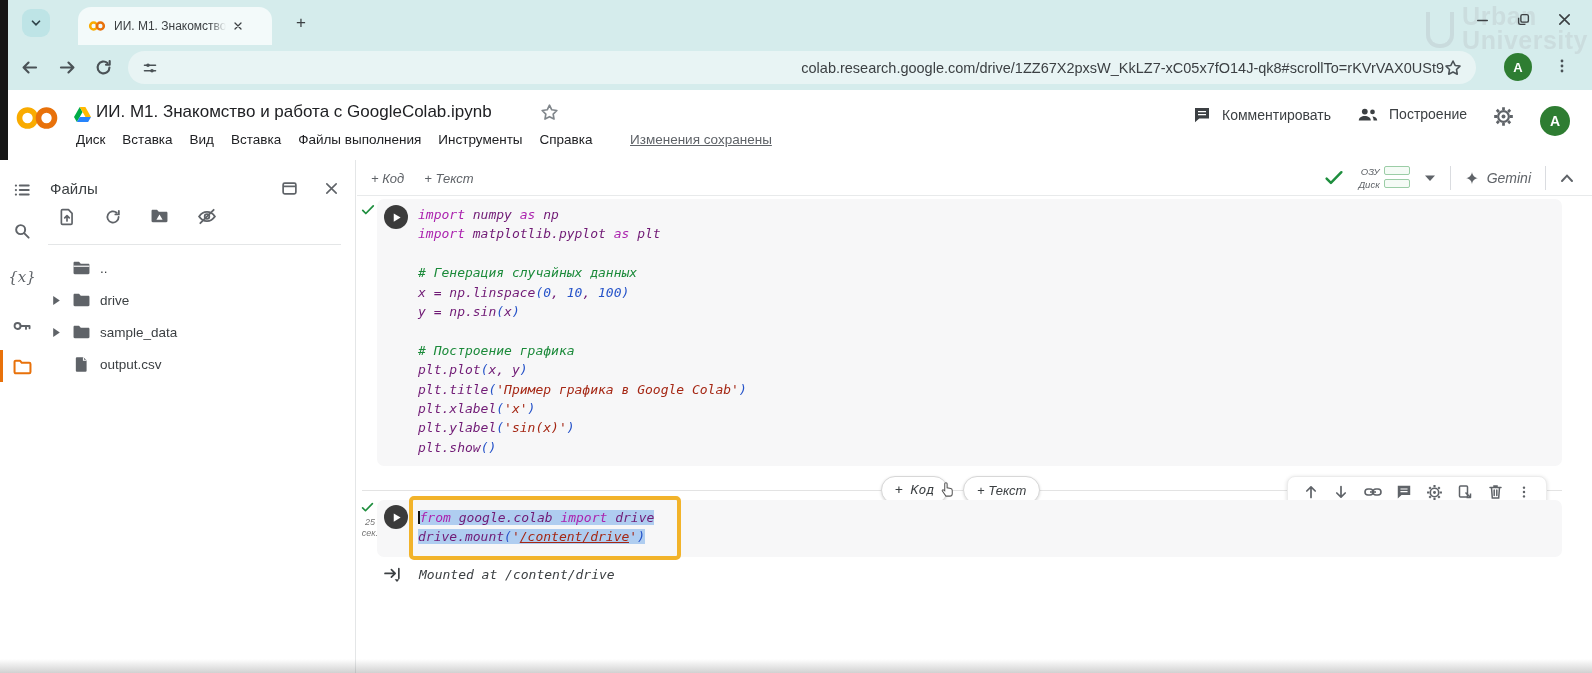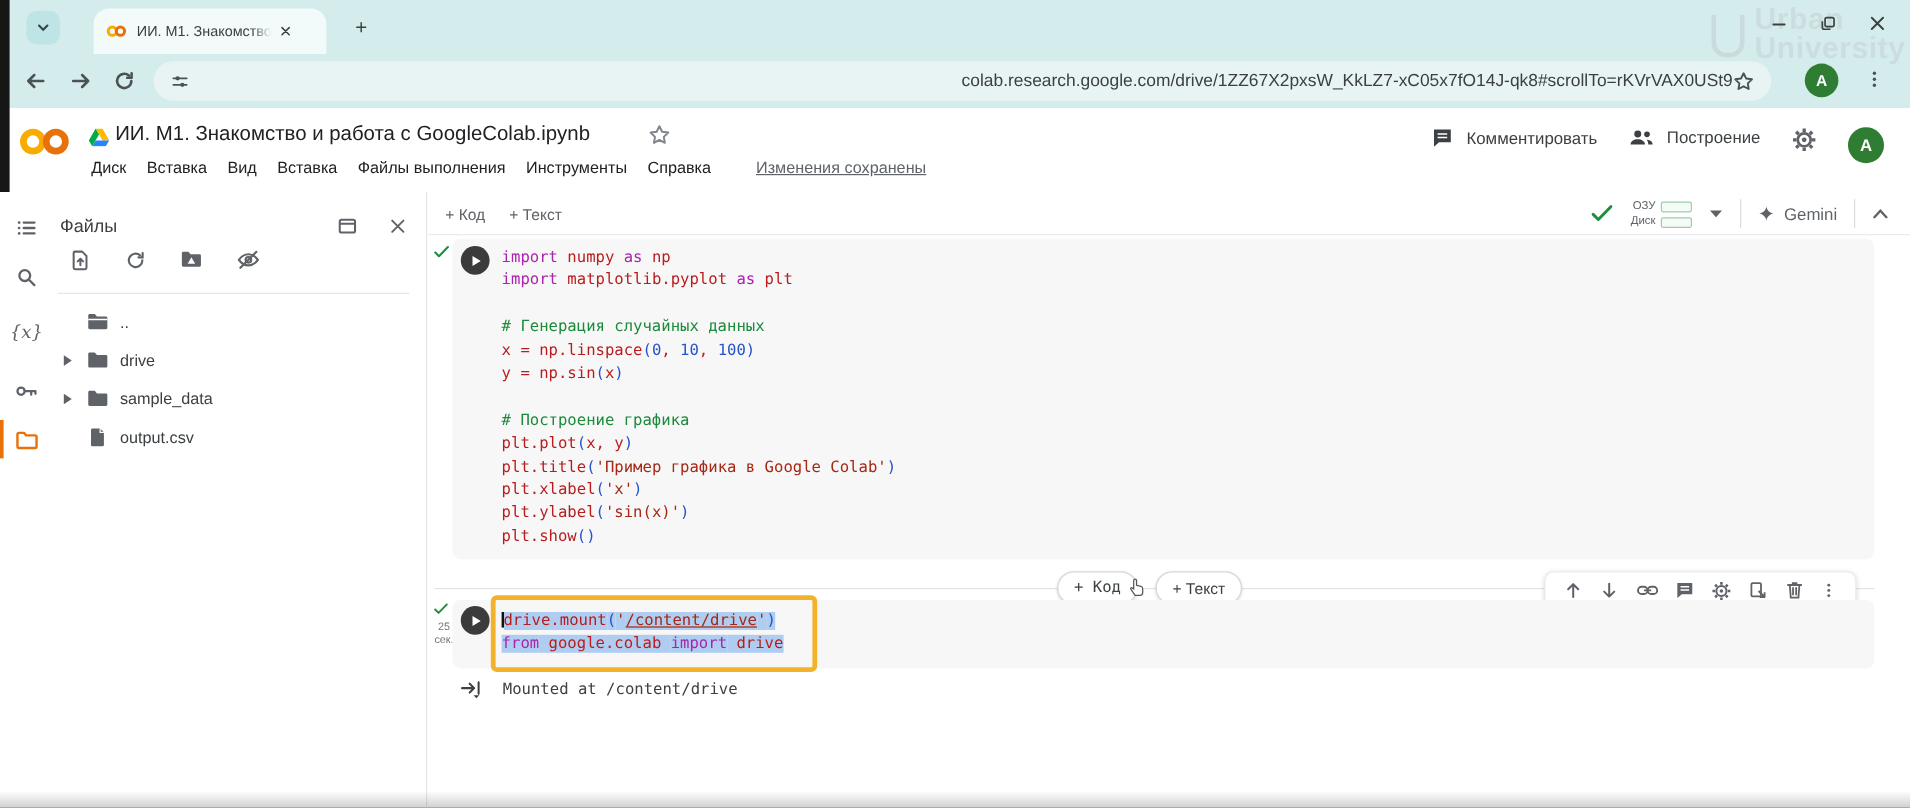--- a/index.html
+++ b/index.html
@@ -62,46 +62,46 @@
   .panel-header .spacer{ flex:1; }
   .panel-tools{ position:absolute; left:14px; top:48px; display:flex; gap:28px; color:#5F6368; }
   .panel-divider{ position:absolute; left:4px; right:14px; top:84px; border-top:1px solid #E4E6E7; }
   .tree{ position:absolute; left:0; top:92px; right:8px; }
   .tree-row{ position:relative; height:32px; display:flex; align-items:center; }
   .tree-chevron{ position:absolute; left:8px; width:12px; display:flex; color:#5F6368; }
   .tree-icon{ position:absolute; left:28px; display:flex; }
   .tree-label{ position:absolute; left:56px; font-size:13.5px; color:#3C4043; }
 
   
-  .main{ position:absolute; left:357px; top:0; right:0; bottom:0; }
+  .main{ position:absolute; left:357px; top:0; right:0; bottom:0;font-style:italic; }
   .nb-toolbar{ position:absolute; left:0; right:0; top:0; height:36px; border-bottom:1px solid #E8EAEB; background:#fff; }
   .nb-toolbar-left{ position:absolute; left:14px; top:0; height:36px; display:flex; gap:20px; align-items:center;
     font-size:13px; color:#5F6368; }
   .nb-toolbar-right{ position:absolute; right:18px; top:0; height:36px; display:flex; gap:14px; align-items:center; }
   .ram-block{ display:flex; flex-direction:column; gap:2px; }
-  .ram-row{ display:flex; align-items:flex-end; gap:4px; justify-content:flex-end; }
+  .ram-row{ display:flex; align-items:flex-start; gap:4px; justify-content:flex-end; }
   .ram-label{ font-size:9.5px; color:#5F6368; }
   .ram-bar{ width:26px; height:9px; border:1px solid #9BCDA6; background:#F5FBF6; border-radius:2px; }
   .tb-divider{ width:1px; height:24px; background:#DADCE0; }
   .gemini{ display:flex; gap:8px; align-items:center; font-size:14px; color:#5F6368; }
 
   .cell-box{ position:absolute; left:20px; width:1185px; background:#F7F7F8; border-radius:7px; }
   .cell1{ top:39px; height:267px; }
   .cell2{ top:340px; height:57px; }
   .play-btn{ position:absolute; left:7px; top:6px; width:24px; height:24px; border-radius:50%; background:#3B3B3B;
     display:flex; align-items:center; justify-content:center; }
   .gutter-check{ position:absolute; left:4px; display:flex; }
   .gutter-check.c1{ top:44px; }
   .gutter-check.c2{ top:342px; }
   .exec-time{ position:absolute; left:2px; width:22px; text-align:center; font-size:9px; color:#757575; }
   .exec-val{ top:357px; } .exec-unit{ top:368px; }
 
   .code{ position:absolute; left:41px; top:6px; font-family:"DejaVu Sans Mono",monospace; font-size:13px; line-height:19.4px; }
   .code-line{ white-space:pre; height:19.4px; }
-  .tok-kw{ color:#AB22AE; } .tok-pl{ color:#b91c1c;margin-top:43px; } .tok-cm{ color:#1B8A3A; }
+  .tok-kw{ color:#AB22AE; } .tok-pl{ color:#701a75;margin-top:43px; } .tok-cm{ color:#1B8A3A; }
   .tok-st{ color:#A52714; } .tok-nm{ color:#2653C9; } .tok-br{ color:#2653C9; }
   .tok-lk{ color:#A52714; text-decoration:underline; }
   .selected .code-line span{ background:#AFCDF0; }
   .selected .code-line:first-child::before{ content:""; display:inline-block; width:1.5px; height:13px;
     background:#111; vertical-align:-2px; }
 
   .sel-frame{ position:absolute; left:52px; top:336px; width:272px; height:64px; border:4px solid #F2B32A;
     border-radius:5px; pointer-events:none; z-index:5; }
 
   .cell-gap-line{ position:absolute; left:5px; right:30px; top:330px; border-top:1px solid #E3E3E3; }
@@ -562,22 +562,22 @@
       </span>
       <span class="exec-time exec-val">25</span>
       <span class="exec-time exec-unit">сек.</span>
       <div class="cell-box cell2">
         <div class="play-btn" style="top:5px">
           <svg width="11" height="11" viewBox="0 0 12 12">
               <polygon points="3,1.5 10.5,6 3,10.5" fill="#fff"></polygon>
             </svg>
         </div>
         <div class="code selected" style="top:8px">
+            <div class="code-line"><span class="tok-kw">from</span><span class="tok-pl"> google.colab </span><span class="tok-kw">import</span><span class="tok-pl"> drive</span></div>
             <div class="code-line"><span class="tok-pl">drive.mount</span><span class="tok-br">(</span><span class="tok-st">'</span><span class="tok-lk">/content/drive</span><span class="tok-st">'</span><span class="tok-br">)</span></div>
-            <div class="code-line"><span class="tok-kw">from</span><span class="tok-pl"> google.colab </span><span class="tok-kw">import</span><span class="tok-pl"> drive</span></div>
           </div>
       </div>
       <div class="sel-frame"></div>
 
       <div class="output-row">
         <span class="ic">
           <svg width="20" height="17" viewBox="0 0 18 16" fill="none" stroke="#3C4043" stroke-width="1.6" stroke-linecap="round" stroke-linejoin="round">
             <path d="M1.5 7h9.5M7.5 3.5L11 7l-3.5 3.5M14.5 2.5v9"></path>
             <polygon points="10.5,12.5 15,12.5 12.75,15" fill="#3C4043" stroke="none"></polygon>
           </svg>

